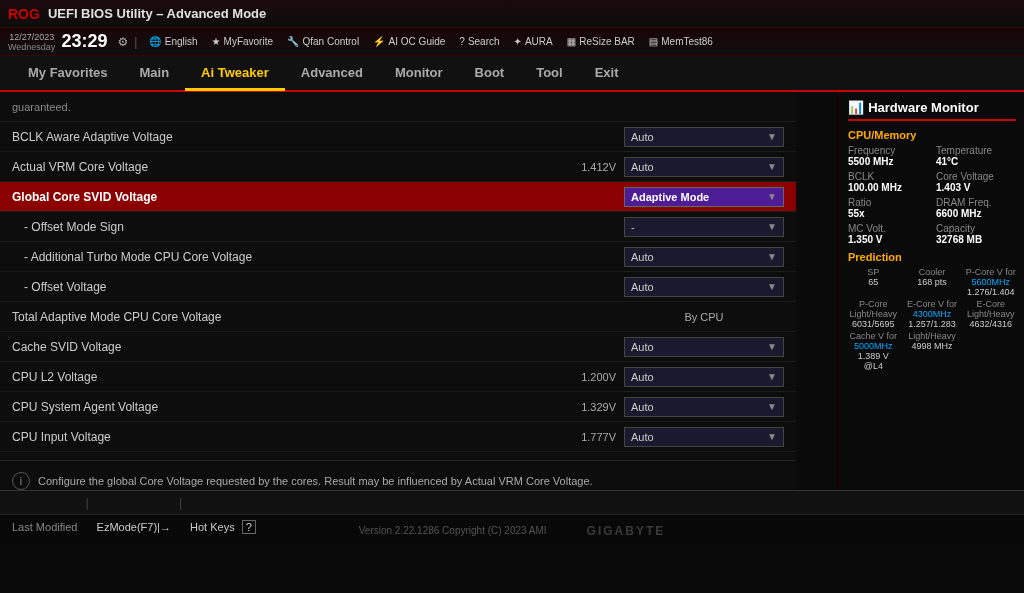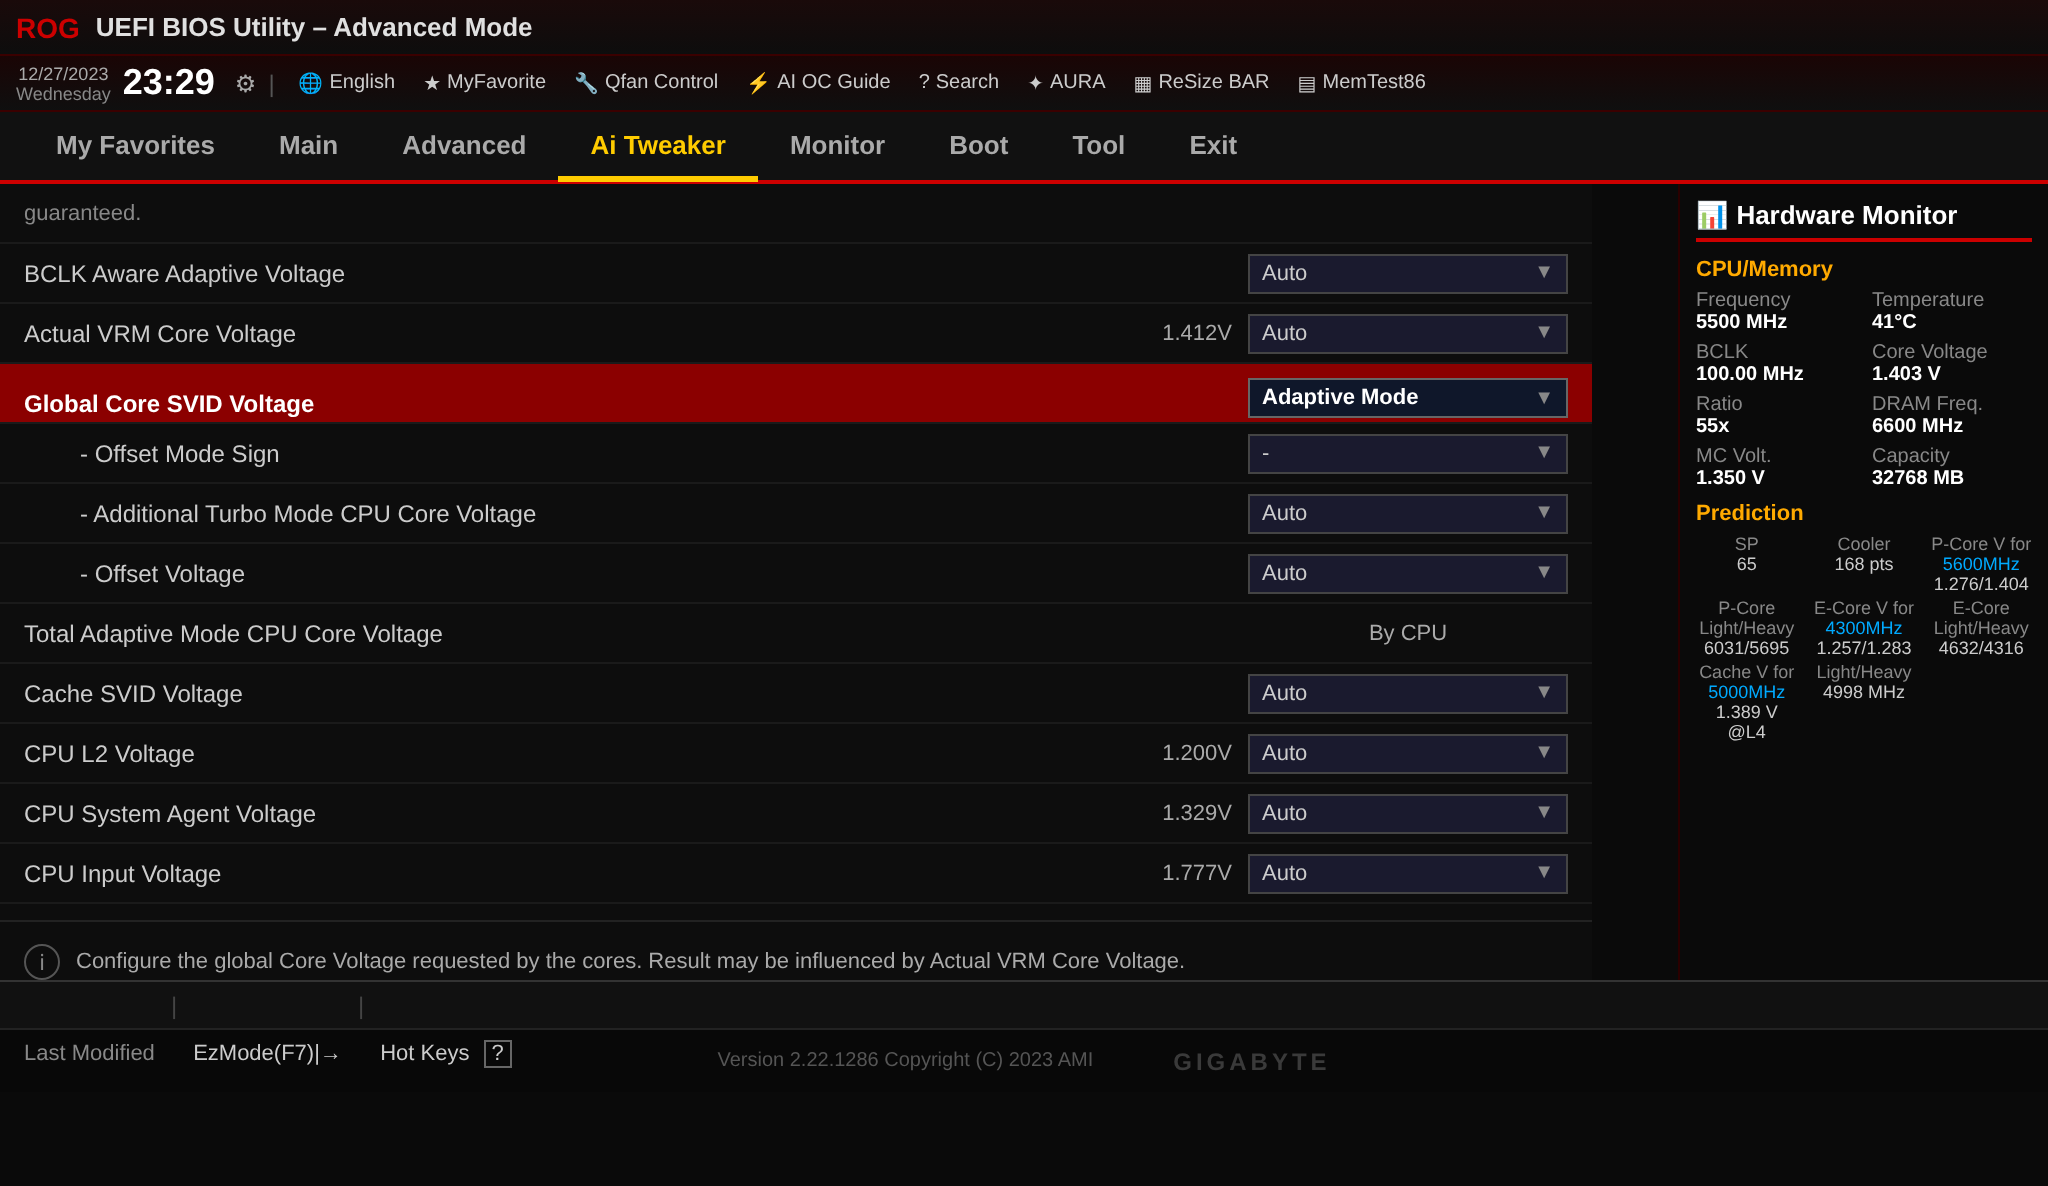--- a/index.html
+++ b/index.html
@@ -109,24 +109,23 @@
     }
     .setting-row {
       display: flex;
       align-items: center;
       border-bottom: 1px solid #1a1a1a;
       min-height: 30px;
       padding: 2px 12px;
     }
     .setting-row.highlighted {
       background: #8b0000;
-      align-items: flex-end;
     }
     .setting-row.subitem {
-      padding-left: 40px;
+      padding-left: 24px;
     }
     .setting-label {
       flex: 1;
       color: #cccccc;
       font-size: 12px;
     }
     .setting-row.highlighted .setting-label {
       color: #ffffff;
       font-weight: bold;
     }
@@ -143,21 +142,21 @@
       color: #cccccc;
       font-size: 11px;
       padding: 3px 6px;
       min-width: 160px;
       display: flex;
       align-items: center;
       justify-content: space-between;
       cursor: pointer;
     }
     .setting-dropdown.adaptive {
-      background: #0f172a;
+      background: #4c1d95;
       color: #ffffff;
       font-weight: bold;
       border-color: #666;
     }
     .setting-dropdown-arrow {
       color: #888;
       font-size: 10px;
     }
     .setting-text-value {
       color: #aaaaaa;
@@ -318,22 +317,22 @@
   <span class="toolbar-item">⚡ <span>AI OC Guide</span></span>
   <span class="toolbar-item">? <span>Search</span></span>
   <span class="toolbar-item">✦ <span>AURA</span></span>
   <span class="toolbar-item">▦ <span>ReSize BAR</span></span>
   <span class="toolbar-item">▤ <span>MemTest86</span></span>
 </div>
 
 <div class="nav-bar">
   <div class="nav-tab">My Favorites</div>
   <div class="nav-tab">Main</div>
+  <div class="nav-tab active">Ai Tweaker</div>
   <div class="nav-tab">Advanced</div>
-  <div class="nav-tab active">Ai Tweaker</div>
   <div class="nav-tab">Monitor</div>
   <div class="nav-tab">Boot</div>
   <div class="nav-tab">Tool</div>
   <div class="nav-tab">Exit</div>
 </div>
 
 <div class="main-layout" style="height:398px;gap:43px;">
 
   <div class="content-area">
     <div class="settings-table">

